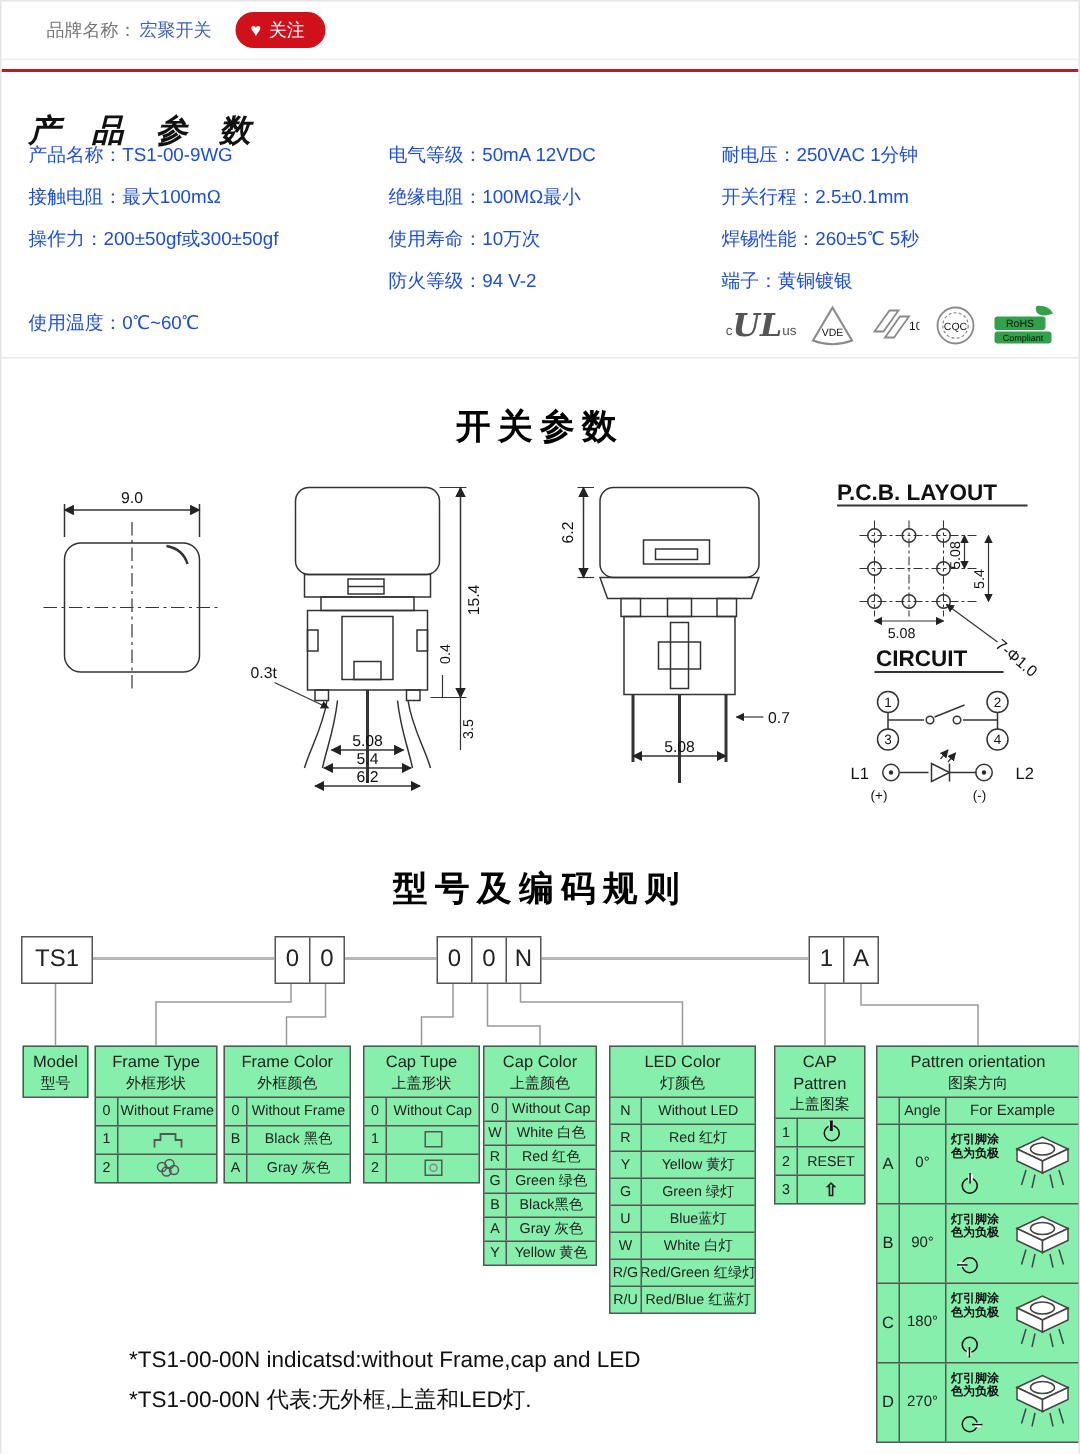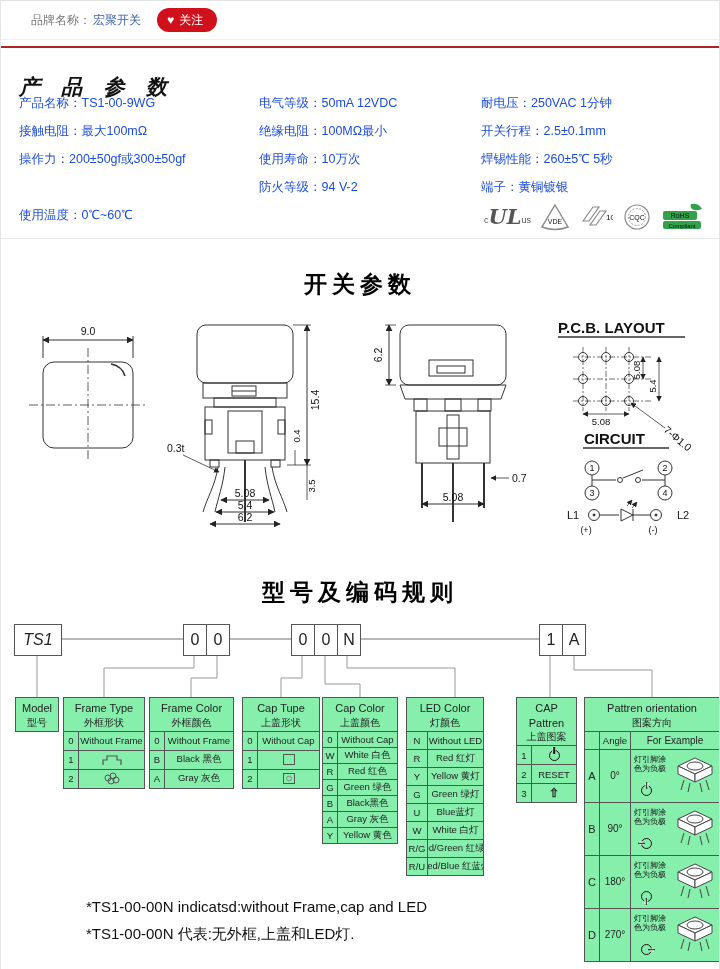--- a/index.html
+++ b/index.html
@@ -30,21 +30,21 @@
   .ulmark .us{font-size:9px;line-height:1;}
   
   .sectitle{position:absolute;left:0;right:0;text-align:center;font-size:23px;font-weight:bold;
             letter-spacing:5px;color:#000;}
   
   .coding{position:absolute;top:610px;left:0;right:0;height:359px;}
   .connsvg{position:absolute;top:0;left:0;}
   .codegroup{position:absolute;top:14px;display:flex;border:1px solid #555;background:#fff;}
   .codecell{width:22px;height:30px;line-height:30px;text-align:center;font-size:16px;border-left:1px solid #555;}
   .codecell:first-child{border-left:none;}
-  .codecell.wide{width:46px;font-style:italic;}
+  .codecell.wide{width:46px;}
   .ctable{position:absolute;border:1px solid #555;background:#86efac;box-sizing:border-box;}
   .cth{text-align:center;padding:3px 1px 2px 1px;line-height:1.32;}
   .cth .en{font-size:11px;}
   .cth .zh{font-size:10px;}
   .crow{display:flex;border-top:1px solid #555;align-items:stretch;}
   .ccode{width:14px;flex:none;border-right:1px solid #555;text-align:center;font-size:9.5px;
          display:flex;align-items:center;justify-content:center;}
   .ccode.wcode{width:20px;}
   .clabel{flex:1;text-align:center;font-size:9.5px;display:flex;align-items:center;justify-content:center;overflow:hidden;white-space:nowrap;}
   .h18{height:18px;} .h15{height:15px;} .h17{height:17px;}
@@ -56,21 +56,21 @@
   .arrowglyph{font-size:12px;font-weight:bold;}
   
   .or-sub{display:flex;border-top:1px solid #555;height:17px;font-size:9.5px;}
   .or-sub .s0{width:14px;border-right:1px solid #555;}
   .or-sub .s1{width:30px;border-right:1px solid #555;display:flex;align-items:center;justify-content:center;}
   .or-sub .s2{flex:1;display:flex;align-items:center;justify-content:center;font-size:10px;}
   .or-row{display:flex;border-top:1px solid #555;height:52px;}
   .or-row .o0{width:14px;border-right:1px solid #555;display:flex;align-items:center;justify-content:center;font-size:11px;}
   .or-row .o1{width:30px;border-right:1px solid #555;display:flex;align-items:center;justify-content:center;font-size:10px;}
   .or-row .o2{flex:1;position:relative;}
-  .or-note{position:absolute;left:3px;top:5px;font-size:8px;line-height:9px;color:#111;}
+  .or-note{position:absolute;left:3px;top:5px;font-size:8px;line-height:9px;color:#111;font-weight:bold;}
   .or-pwr{position:absolute;left:10px;bottom:6px;}
   .or-sw{position:absolute;right:1px;top:4px;}
   .notes{position:absolute;left:85px;top:283px;font-size:15px;color:#111;line-height:27px;}
   svg text{font-family:"Liberation Sans",sans-serif;fill:#111;}
   .dimtxt{font-size:10.5px;} .dimtxt9{font-size:9.5px;}
   .drawtitle{font-size:15px;font-weight:bold;}
 </style>
 </head>
 <body>
 
@@ -435,21 +435,21 @@
       <div class="crow h15">
           <div class="ccode">A</div>
           <div class="clabel">Gray 灰色</div>
         </div>
       <div class="crow h15">
           <div class="ccode">Y</div>
           <div class="clabel">Yellow 黄色</div>
         </div>
     </div>
 
-    <div class="ctable" style="left:405px;top:87px;width:78px">
+    <div class="ctable" style="left:405px;top:87px;width:98px">
       <div class="cth">
         <div class="en">LED Color</div>
         <div class="zh">灯颜色</div>
       </div>
       <div class="crow h17">
           <div class="ccode wcode">N</div>
           <div class="clabel">Without LED</div>
         </div>
       <div class="crow h17">
           <div class="ccode wcode">R</div>

